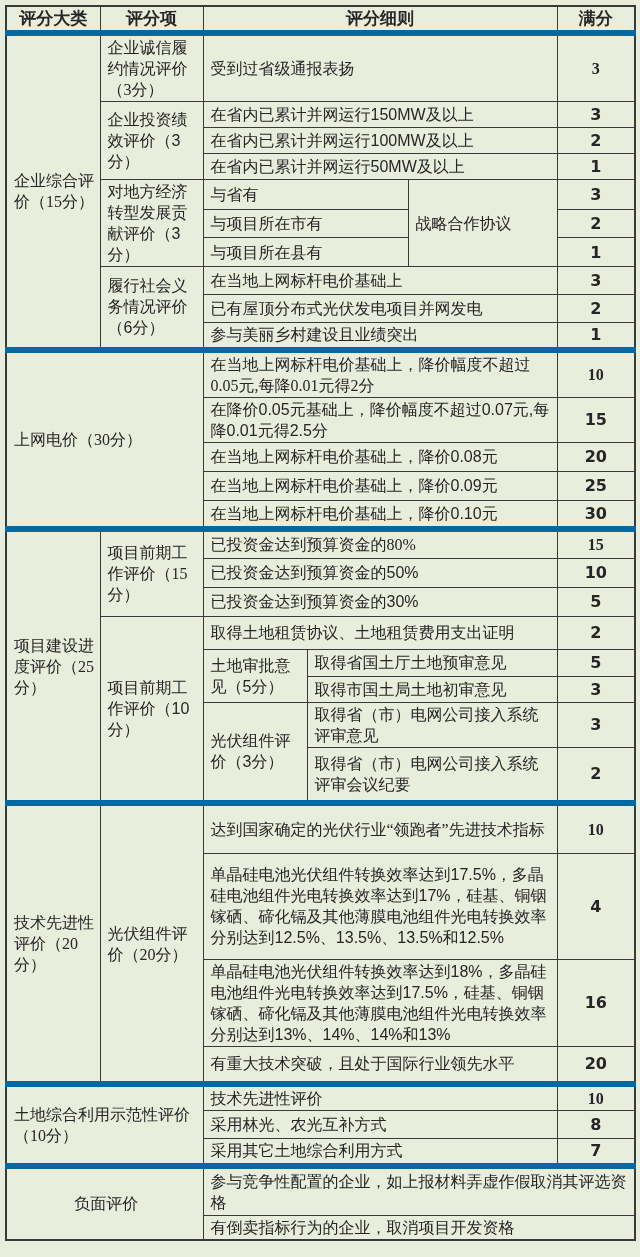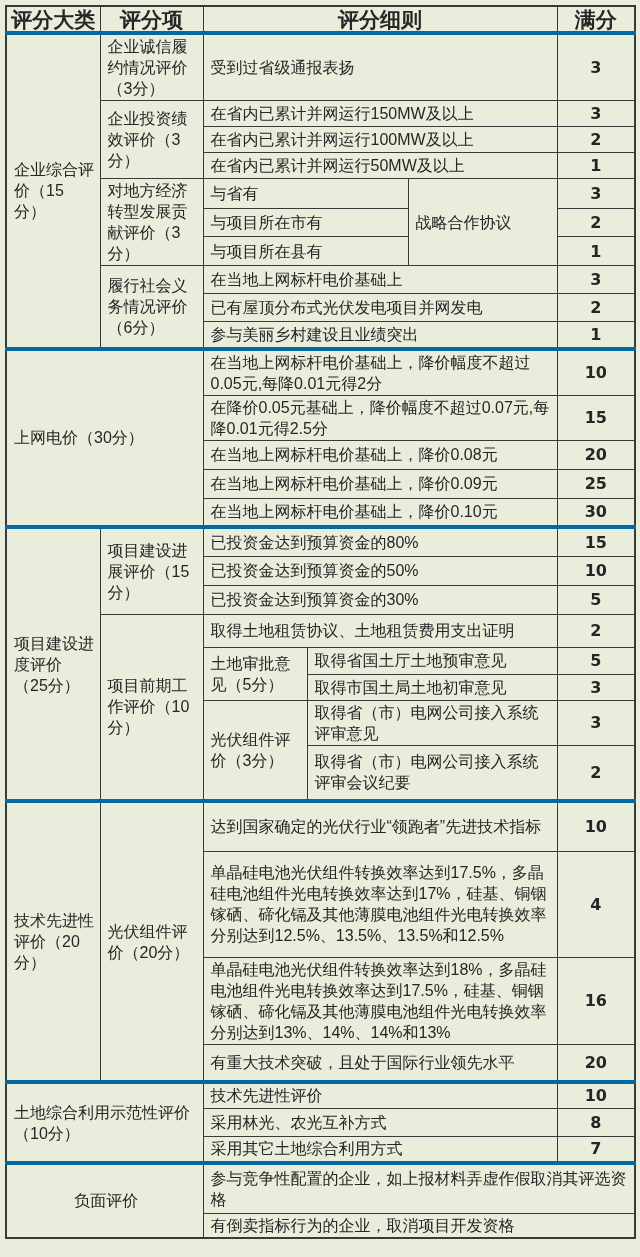--- a/index.html
+++ b/index.html
@@ -22,32 +22,32 @@
     border: 1px solid #3a3a3a;
     font-size: 16px;
     line-height: 21px;
     vertical-align: middle;
     padding: 1px 4px 1px 7px;
     overflow: hidden;
   }
   th {
     text-align: center;
     font-weight: bold;
-    font-size: 21px;
+    font-size: 17px;
     padding: 1px 2px;
   }
   td.score {
     text-align: center;
     font-weight: bold;
     font-family: "DejaVu Sans", sans-serif;
     font-size: 16px;
     padding: 1px 2px;
   }
   td.center { text-align: center; margin-left: 32px; }
-  tr.sec > td { border-top: 4px solid #0369a1; }
+  tr.sec > td { border-top: 6px solid #0369a1; font-family: Liberation Serif, serif; }
 </style>
 </head>
 <body>
 
 <table class="score-table">
   <colgroup>
     <col style="width:94px">
       <col style="width:103px">
       <col style="width:104px">
     <col style="width:101px">
@@ -127,21 +127,21 @@
     <td colspan="3">在当地上网标杆电价基础上，降价0.09元</td>
     <td class="score">25</td>
   </tr>
   <tr style="height:29px">
     <td colspan="3">在当地上网标杆电价基础上，降价0.10元</td>
     <td class="score">30</td>
   </tr>
 
   <tr class="sec" style="height:29px">
     <td rowspan="8">项目建设进度评价（25分）</td>
-    <td rowspan="3">项目建设进展评价（15分）</td>
+    <td rowspan="3">项目前期工作评价（15分）</td>
     <td colspan="3">已投资金达到预算资金的80%</td>
     <td class="score">15</td>
   </tr>
   <tr style="height:29px">
     <td colspan="3">已投资金达到预算资金的50%</td>
     <td class="score">10</td>
   </tr>
   <tr style="height:29px">
     <td colspan="3">已投资金达到预算资金的30%</td>
     <td class="score">5</td>

